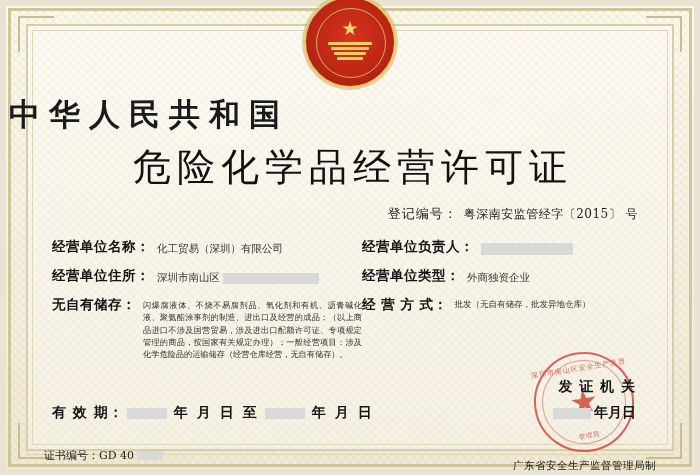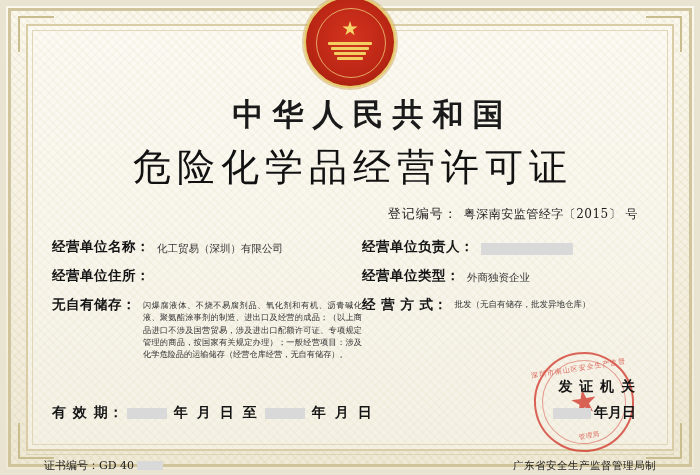--- a/index.html
+++ b/index.html
@@ -110,28 +110,27 @@
   .emblem-gate i:nth-child(1) { width: 44px; }
   .emblem-gate i:nth-child(2) { width: 38px; }
   .emblem-gate i:nth-child(3) { width: 32px; }
   .emblem-gate i:nth-child(4) { width: 26px; }
 
   
   .title-cn {
     position: absolute;
     left: 0; right: 0;
     top: 94px;
-    text-align: center;
+    text-align: left;
     font-family: "DejaVu Serif", serif;
     font-weight: bold;
     font-size: 31px;
     letter-spacing: 9px;
     color: #1a1a1a;
     text-indent: 9px;
-    padding-left: 36px;
   }
   .title-main {
     position: absolute;
     left: 0; right: 0;
     top: 142px;
     text-align: center;
     font-family: "DejaVu Serif", serif;
     font-weight: normal;
     font-size: 38px;
     letter-spacing: 6px;
@@ -294,21 +293,21 @@
     display: inline-block;
     width: 38px; height: 11px;
     background: #d9d9d9;
     margin: 0 3px;
   }
 
   
   .footer-left {
     position: absolute;
     left: 44px;
-    bottom: 2px;
+    bottom: 12px;
     font-family: "DejaVu Serif", serif;
     font-size: 11px;
     color: #1a1a1a;
     display: flex;
     align-items: center;
   }
   .footer-left .blank {
     display: inline-block;
     width: 26px; height: 9px;
     background: #d9d9d9;
@@ -376,20 +375,24 @@
         <span class="lbl">经营单位负责人：</span>
         <span class="val">
           <span class="redact" style="width:92px;height:12px;"></span>
         </span>
       </div>
     </div>
 
     <div class="row">
       <div class="col-left">
         <span class="lbl">经营单位住所：</span>
+        <span class="val">
+          <span>深圳市南山区</span>
+          <span class="redact" style="width:96px;height:11px;"></span>
+        </span>
       </div>
       <div class="col-right">
         <span class="lbl">经营单位类型：</span>
         <span class="val">外商独资企业</span>
       </div>
     </div>
 
     <div class="row scope-row">
       <div class="col-left">
         <span class="lbl">无自有储存：</span>

